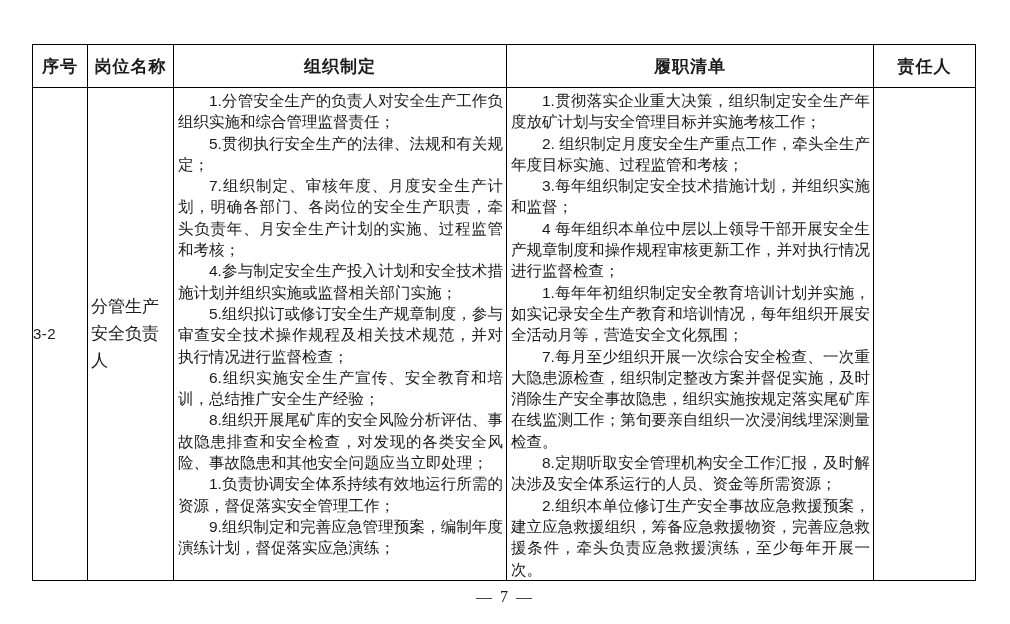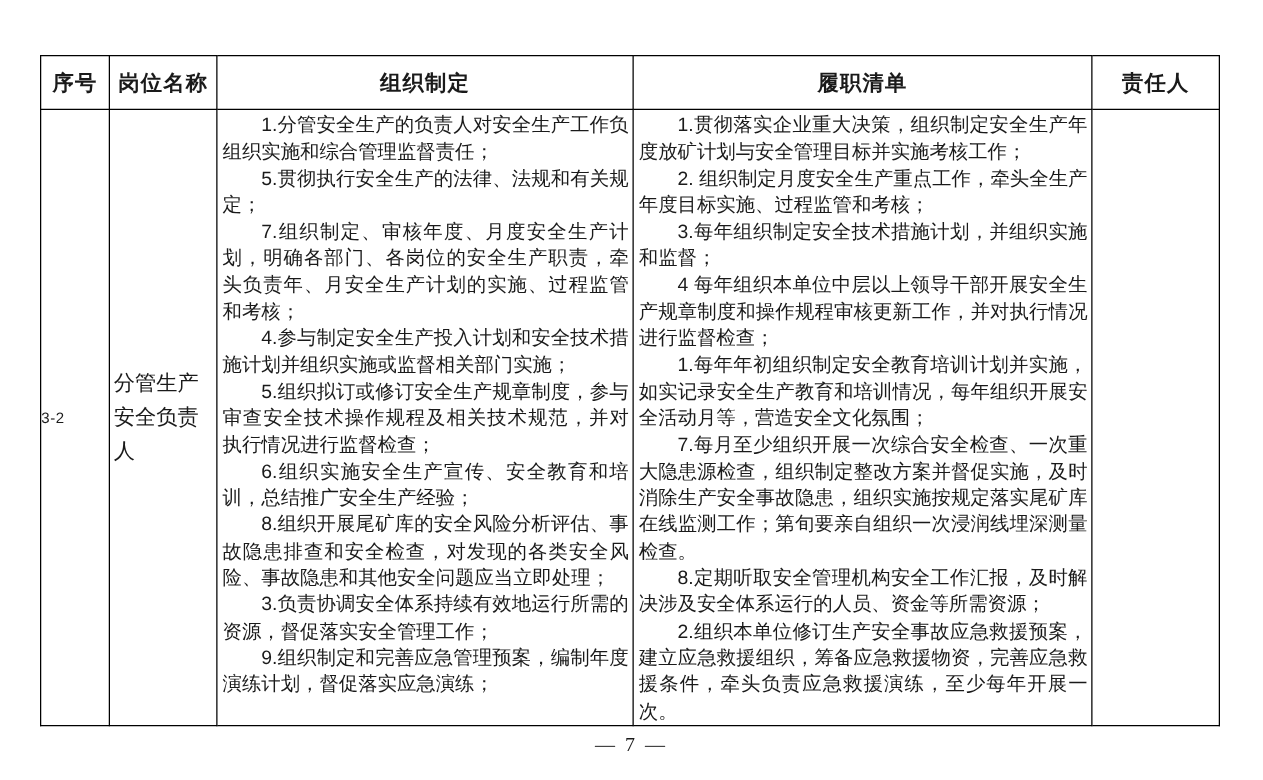--- a/index.html
+++ b/index.html
@@ -34,21 +34,21 @@
     font-weight: bold;
     text-align: center;
     vertical-align: middle;
     letter-spacing: 1px;
   }
   td.cell-center {
     vertical-align: middle;
     font-size: 17px;
   }
   td.cell-index {
-    font-size: 12px;
+    font-size: 15px;
     letter-spacing: 0.5px;
   }
   td.cell-position div {
     line-height: 27px;
     padding: 0 3px;
   }
   td.cell-list {
     vertical-align: top;
     height: 491px;
   }
@@ -104,21 +104,21 @@
       </td>
       <td class="cell-list">
         <div class="list-wrap">
             <p>1.分管安全生产的负责人对安全生产工作负组织实施和综合管理监督责任；</p>
             <p>5.贯彻执行安全生产的法律、法规和有关规定；</p>
             <p>7.组织制定、审核年度、月度安全生产计划，明确各部门、各岗位的安全生产职责，牵头负责年、月安全生产计划的实施、过程监管和考核；</p>
             <p>4.参与制定安全生产投入计划和安全技术措施计划并组织实施或监督相关部门实施；</p>
             <p>5.组织拟订或修订安全生产规章制度，参与审查安全技术操作规程及相关技术规范，并对执行情况进行监督检查；</p>
             <p>6.组织实施安全生产宣传、安全教育和培训，总结推广安全生产经验；</p>
             <p>8.组织开展尾矿库的安全风险分析评估、事故隐患排查和安全检查，对发现的各类安全风险、事故隐患和其他安全问题应当立即处理；</p>
-            <p>3.负责协调安全体系持续有效地运行所需的资源，督促落实安全管理工作；</p>
+            <p>1.负责协调安全体系持续有效地运行所需的资源，督促落实安全管理工作；</p>
             <p>9.组织制定和完善应急管理预案，编制年度演练计划，督促落实应急演练；</p>
           </div>
       </td>
       <td class="cell-list">
         <div class="list-wrap">
             <p>1.贯彻落实企业重大决策，组织制定安全生产年度放矿计划与安全管理目标并实施考核工作；</p>
             <p>2. 组织制定月度安全生产重点工作，牵头全生产年度目标实施、过程监管和考核；</p>
             <p>3.每年组织制定安全技术措施计划，并组织实施和监督；</p>
             <p>4 每年组织本单位中层以上领导干部开展安全生产规章制度和操作规程审核更新工作，并对执行情况进行监督检查；</p>
             <p>1.每年年初组织制定安全教育培训计划并实施，如实记录安全生产教育和培训情况，每年组织开展安全活动月等，营造安全文化氛围；</p>

